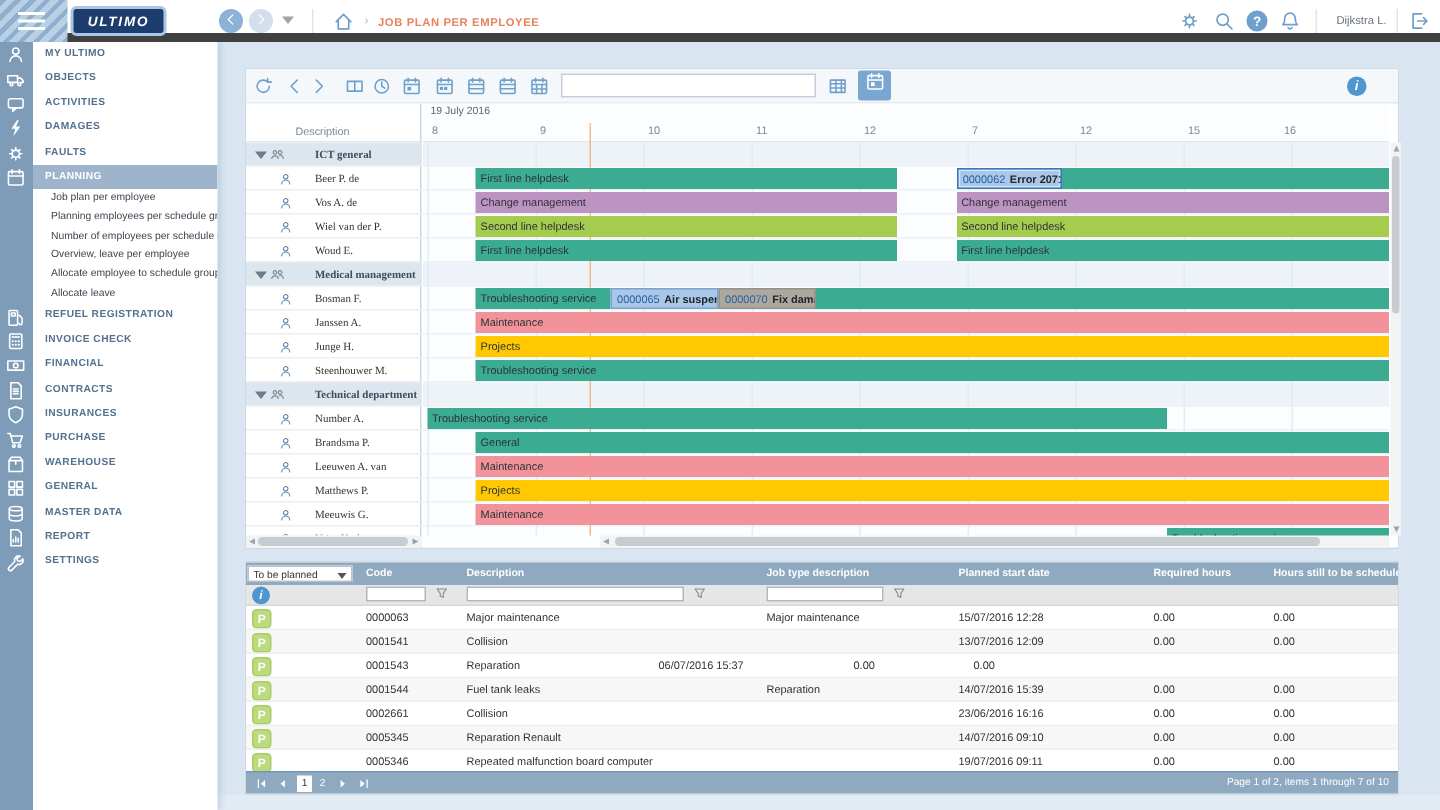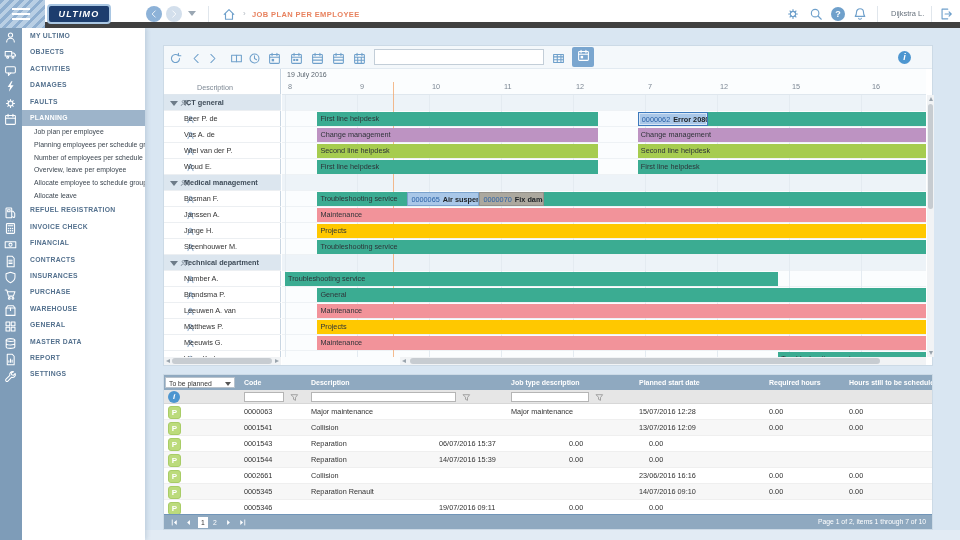--- a/index.html
+++ b/index.html
@@ -46,21 +46,21 @@
   .toolbar .info-circle { position:absolute; left:734px; top:5px; }
 
   
   .gantt { position:absolute; left:0; top:23px; width:768px; height:296px; }
   .g-left { position:absolute; left:0; top:0; width:117px; height:296px; border-right:1px solid #c9d6e2; background:#fff; }
   .g-left-head { position:absolute; left:0; top:0; width:117px; height:26px; border-bottom:1px solid #dfe7ee; font-size:7.2px; color:#7d8894; }
   .g-left-head span { position:absolute; left:33px; top:14px; }
   .g-lrows { position:absolute; left:0; top:26px; width:117px; height:262px; overflow:hidden; }
   .g-lrow { position:relative; height:16px; line-height:16px; border-bottom:1px solid #eceff2; font-size:7.3px; color:#333; white-space:nowrap; overflow:hidden; cursor:pointer; }
   .g-lrow.group { background:#dce6ef; font-weight:bold; color:#3f4c59; }
-  .g-lrow .lbl { position:absolute; left:20px; top:0; }
+  .g-lrow .lbl { position:absolute; left:46px; top:0;font-family:Liberation Serif, serif; }
   .g-lrow .p-ico { position:absolute; left:22px; top:3px; }
   .g-lrow .tri { position:absolute; left:6px; top:6px; width:0; height:0; border-left:4px solid transparent; border-right:4px solid transparent; border-top:5px solid #6d7b88; }
   .g-lrow .ppl { position:absolute; left:16px; top:3px; }
 
   .g-right { position:absolute; left:118px; top:0; width:644px; height:296px; background:#fbfdfe; overflow:hidden; }
   .g-time-head { position:absolute; left:0; top:0; width:644px; height:26px; border-bottom:1px solid #dfe7ee; }
   .g-date { position:absolute; left:5px; top:2px; font-size:7px; color:#5b6670; }
   .g-hour { position:absolute; top:13px; font-size:7.3px; color:#7d8894; }
   .g-rows { position:absolute; left:0; top:26px; width:644px; height:262px; overflow:hidden; }
   .g-crow { position:relative; height:16px; border-bottom:1px solid #eef2f5; }
@@ -459,28 +459,28 @@
         <div class="g-time-head" id="g-time-head">
           <span class="g-date">19 July 2016</span>
         <span class="g-hour" style="left: 6px;">8</span>
             <span class="g-hour" style="left: 78px;">9</span>
             <span class="g-hour" style="left: 150px;">10</span>
             <span class="g-hour" style="left: 222px;">11</span>
             <span class="g-hour" style="left: 294px;">12</span>
             <span class="g-hour" style="left: 366px;">7</span>
             <span class="g-hour" style="left: 438px;">12</span>
             <span class="g-hour" style="left: 510px;">15</span>
-            <span class="g-hour" style="left: 590px;">16</span>
+            <span class="g-hour" style="left: 574px;">16</span>
           </div>
         <div id="gridlines"></div>
         <div class="g-rows" id="g-rows-right">
             <div class="g-crow group"></div>
             <div class="g-crow">
               <div class="bar" style="left: 35.4px; width: 280.8px; background: rgb(59, 172, 146);"><span>First line helpdesk</span></div>
-              <div class="bar task selected" style="left: 355.8px; width: 70.56px; background: rgb(169, 199, 232);"><span class="code">0000062</span><span class="blabel-b">Error 2080</span></div>
+              <div class="bar task selected" style="left: 355.8px; width: 70.56px; background: rgb(169, 199, 232);"><span class="code">0000062</span><span class="blabel-b">Error 2071</span></div>
               <div class="bar" style="left: 426.36px; width: 221.04px; background: rgb(59, 172, 146);"></div>
             </div>
             <div class="g-crow">
               <div class="bar" style="left: 35.4px; width: 280.8px; background: rgb(189, 147, 194);"><span>Change management</span></div>
               <div class="bar" style="left: 355.8px; width: 291.6px; background: rgb(189, 147, 194);"><span>Change management</span></div>
             </div>
             <div class="g-crow">
               <div class="bar" style="left: 35.4px; width: 280.8px; background: rgb(166, 204, 79);"><span>Second line helpdesk</span></div>
               <div class="bar" style="left: 355.8px; width: 291.6px; background: rgb(166, 204, 79);"><span>Second line helpdesk</span></div>
             </div>
@@ -608,20 +608,21 @@
           <div class="t-cell c3">Reparation</div>
           <div class="t-cell c4">06/07/2016 15:37</div>
           <div class="t-cell c5">0.00</div>
           <div class="t-cell c6">0.00</div>
         </div>
         <div class="t-row t-datarow alt">
           <div class="t-cell c0">
             <span class="green-p">P</span>
           </div>
           <div class="t-cell c1">0001544</div>
+          <div class="t-cell c2">Fuel tank leaks</div>
           <div class="t-cell c3">Reparation</div>
           <div class="t-cell c4">14/07/2016 15:39</div>
           <div class="t-cell c5">0.00</div>
           <div class="t-cell c6">0.00</div>
         </div>
         <div class="t-row t-datarow">
           <div class="t-cell c0">
             <span class="green-p">P</span>
           </div>
           <div class="t-cell c1">0002661</div>
@@ -640,20 +641,21 @@
           <div class="t-cell c3"></div>
           <div class="t-cell c4">14/07/2016 09:10</div>
           <div class="t-cell c5">0.00</div>
           <div class="t-cell c6">0.00</div>
         </div>
         <div class="t-row t-datarow">
           <div class="t-cell c0">
             <span class="green-p">P</span>
           </div>
           <div class="t-cell c1">0005346</div>
+          <div class="t-cell c2">Repeated malfunction board computer</div>
           <div class="t-cell c3"></div>
           <div class="t-cell c4">19/07/2016 09:11</div>
           <div class="t-cell c5">0.00</div>
           <div class="t-cell c6">0.00</div>
         </div>
       </div>
     <div class="t-pager">
       <span class="pg-btn" style="left:6px" id="pg-first"><svg viewBox="0 0 16 16" width="9" height="9" fill="none" stroke="#ffffff" stroke-width="1.3" stroke-linecap="round" stroke-linejoin="round">
             <path d="M4 3.5v9" stroke="#ffffff" stroke-width="1.5"></path>
             <path d="M12 3.5 7 8l5 4.5z" fill="#ffffff" stroke="none"></path>

